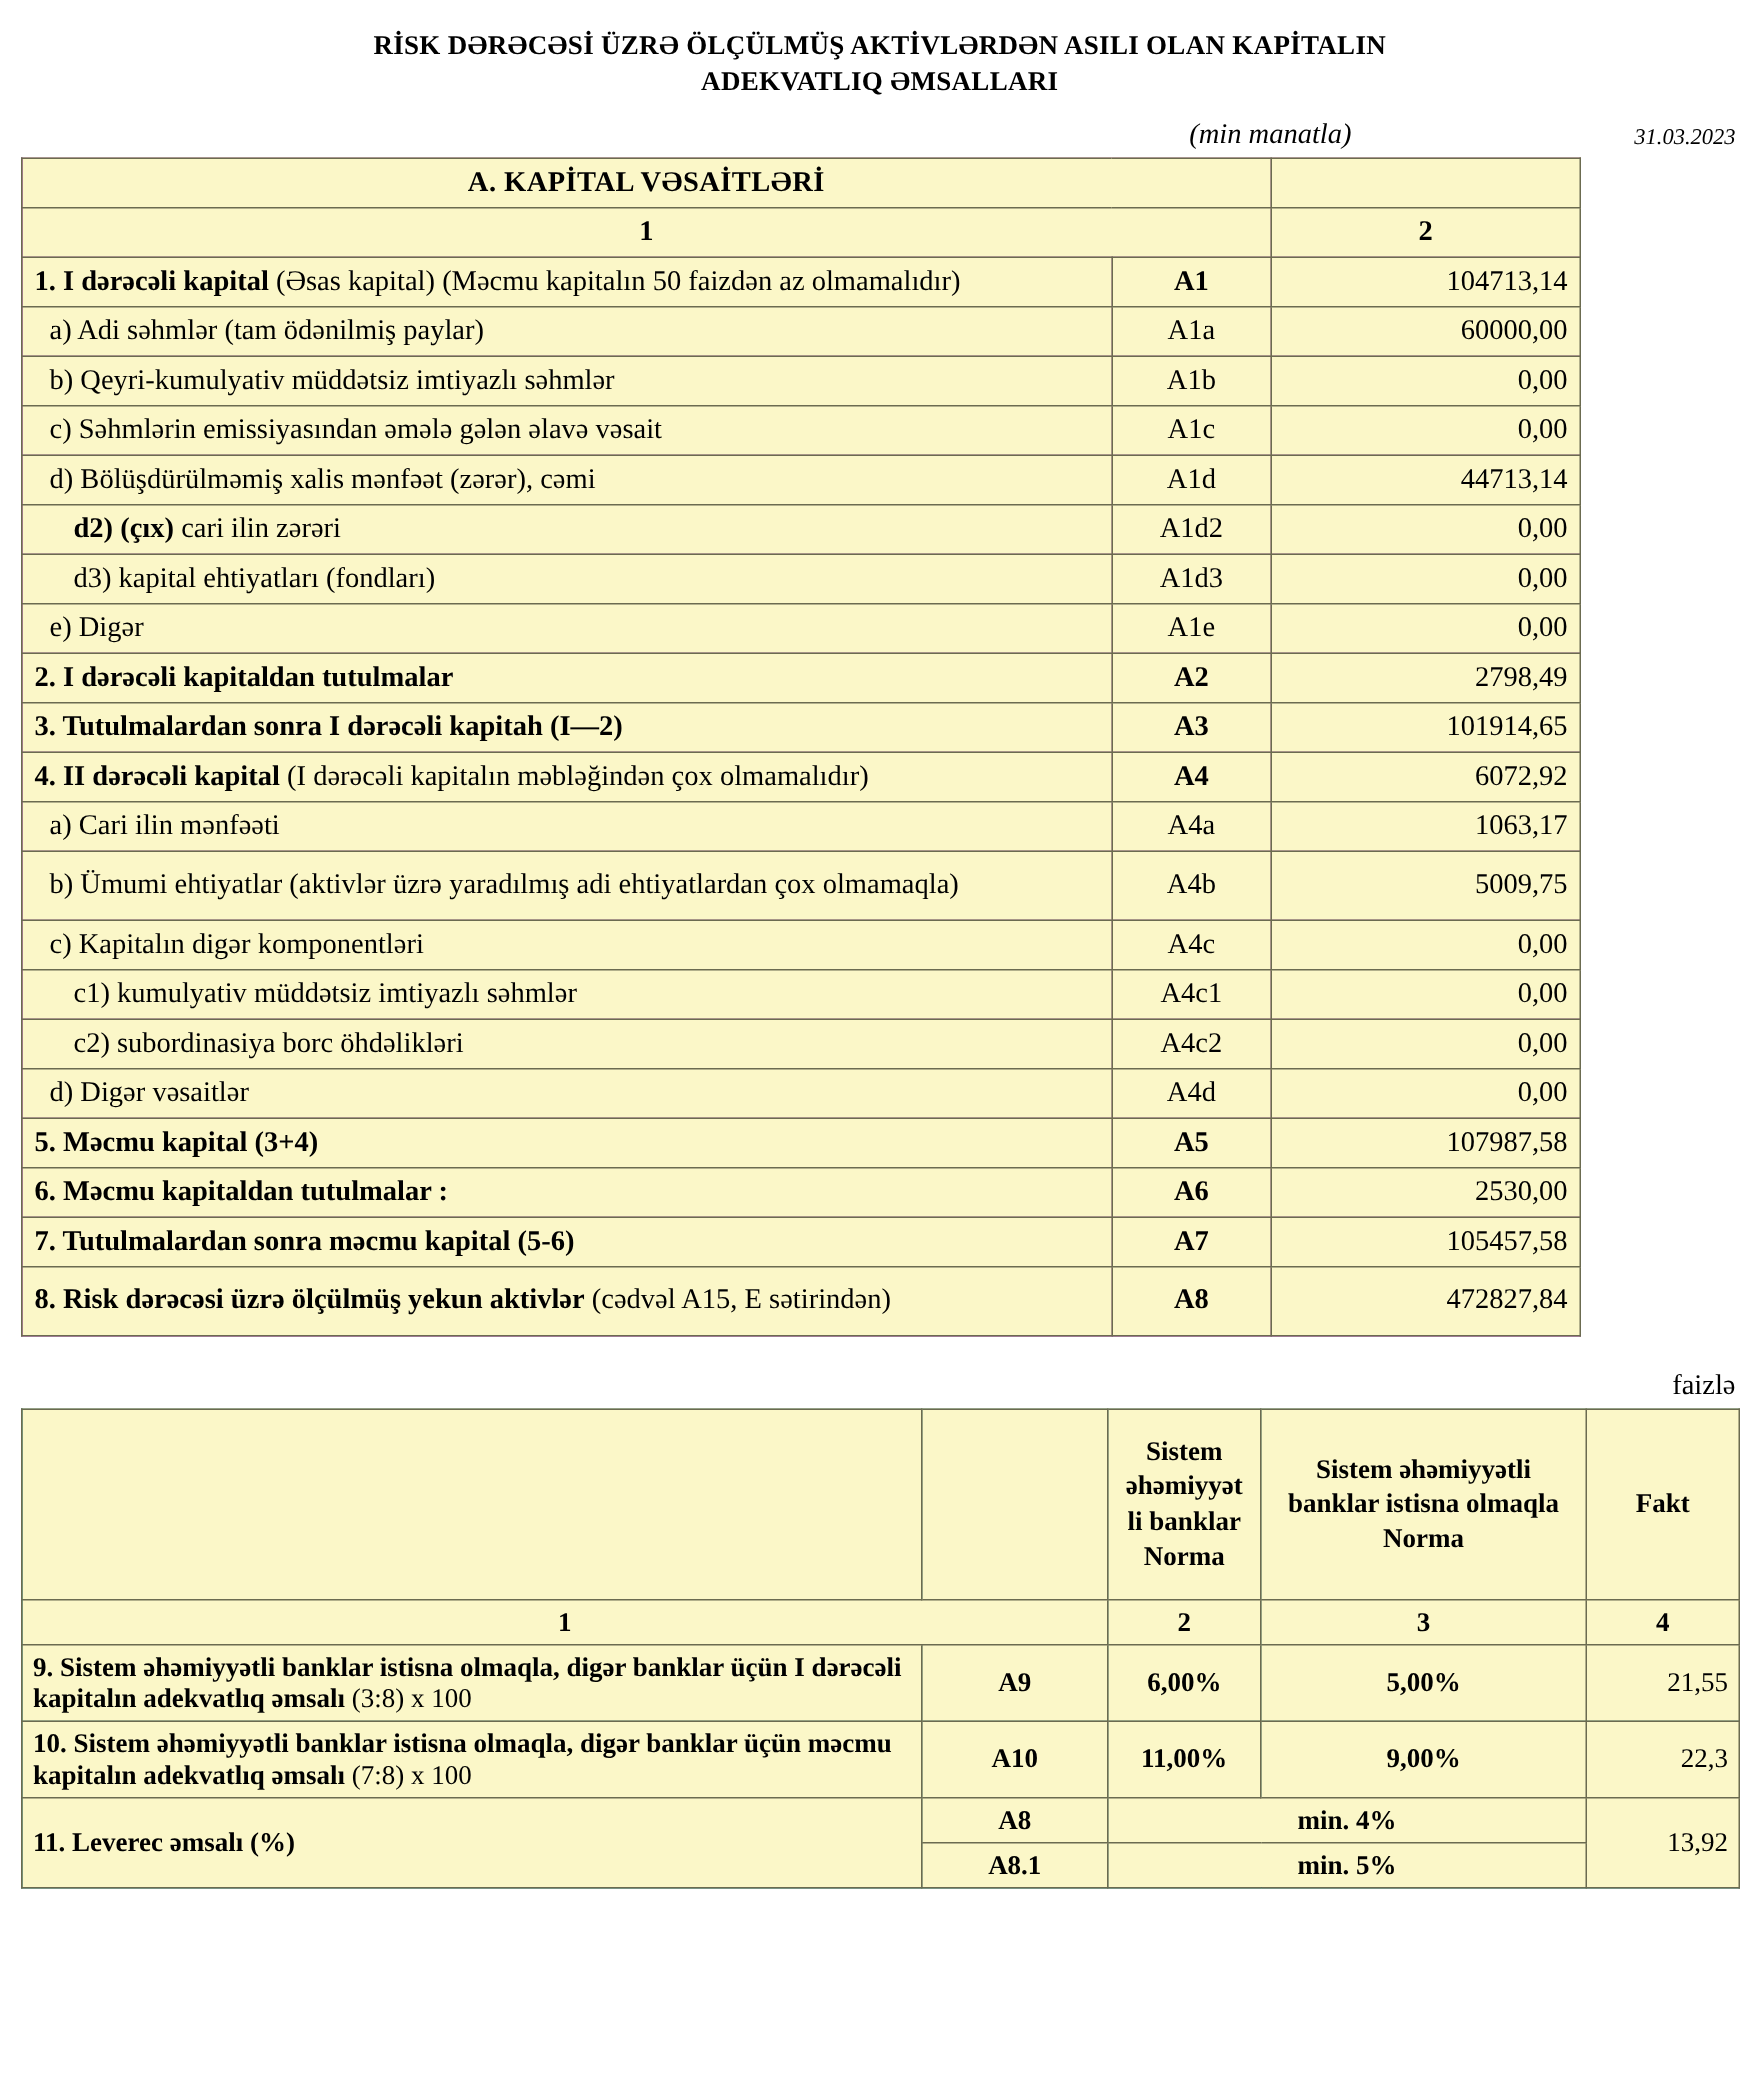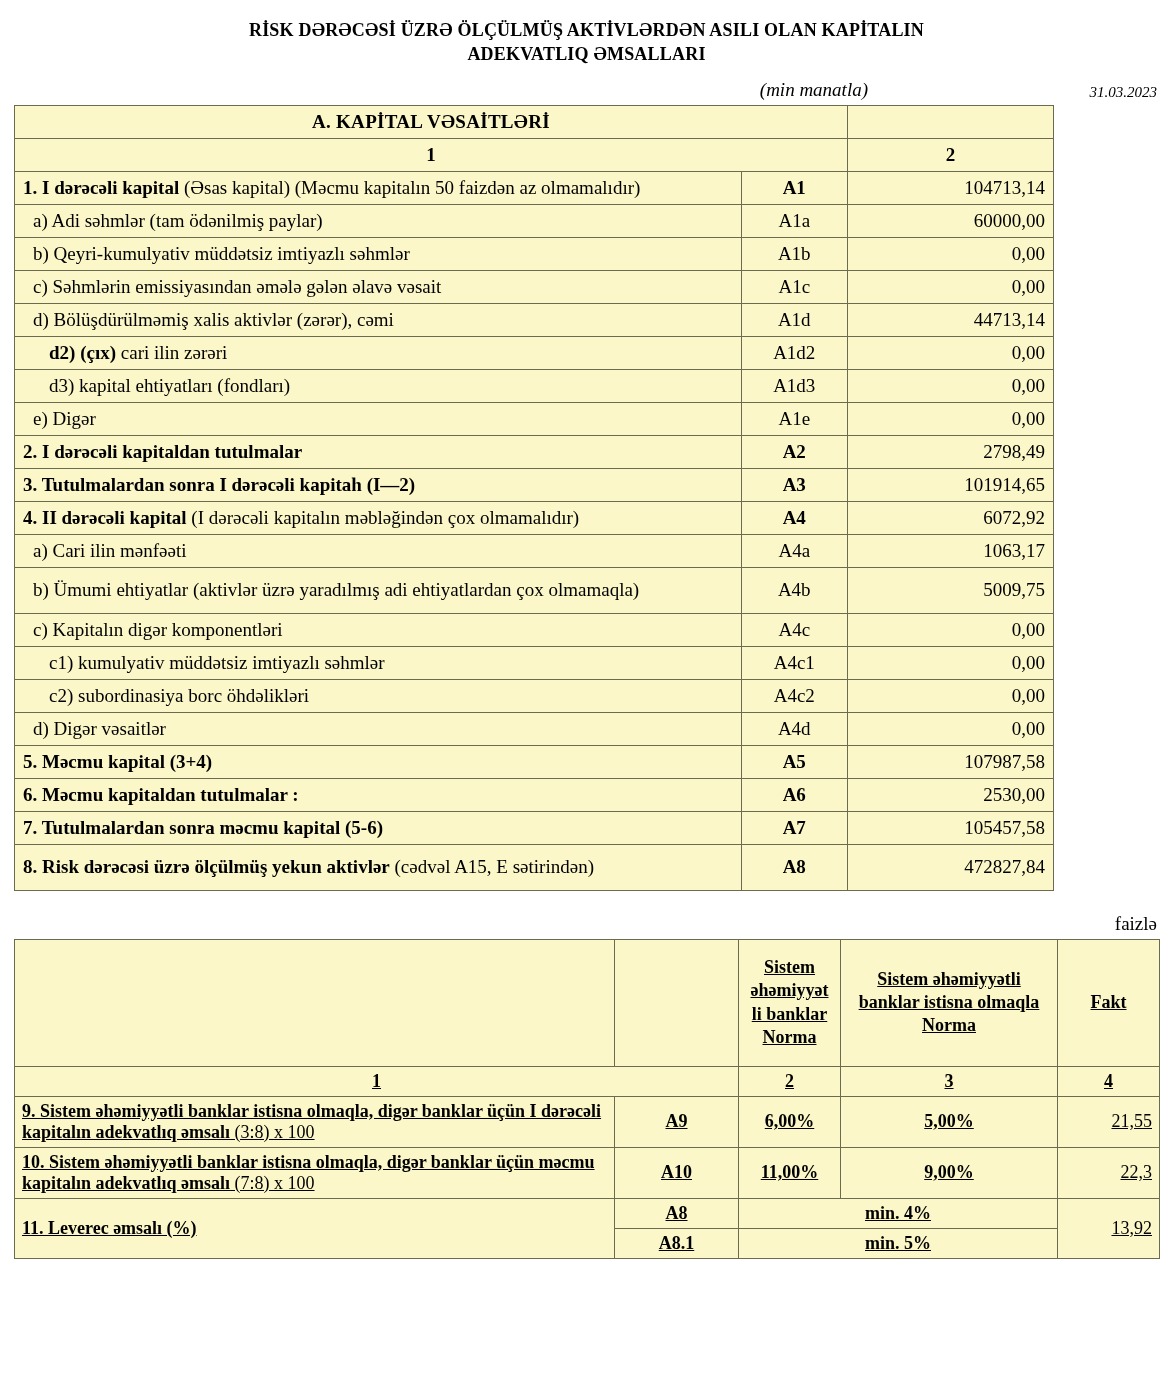--- a/index.html
+++ b/index.html
@@ -34,21 +34,21 @@
     display: flex;
     align-items: flex-end;
     justify-content: flex-end;
     padding: 12px 16px 4px 0;
     width: 1173px;
     box-sizing: border-box;
   }
   .meta-unit {
     font-style: italic;
     font-size: 19px;
-    margin-right: 99px;
+    margin-right: 66px;
   }
   .meta-date {
     font-style: italic;
     font-size: 15px;
     width: 190px;
     text-align: right;
   }
   table.main {
     border-collapse: collapse;
     width: 1040px;
@@ -88,21 +88,20 @@
     font-size: 19px;
     padding: 22px 16px 4px 0;
   }
 
   table.ratios {
     border-collapse: collapse;
     width: 1145px;
     margin: 0 auto 0 14px;
     table-layout: fixed;
     background: #0f766e;
-    text-decoration: underline;
   }
   table.ratios td, table.ratios th {
     border: 1px solid #6b6b50;
     background: #fbf7c8;
     font-size: 18px;
     padding: 4px 7px;
     vertical-align: middle;
   }
   .r-desc { width: 600px; }
   .r-code { width: 124px; text-align: center; font-weight: bold; font-size: 19px;}
@@ -172,21 +171,21 @@
         <td class="col-val">0,00</td>
       </tr>
 
       <tr>
         <td class="col-desc desc-indent1"><span>c) Səhmlərin emissiyasından əmələ gələn  əlavə vəsait</span></td>
         <td class="col-code">A1c</td>
         <td class="col-val">0,00</td>
       </tr>
 
       <tr>
-        <td class="col-desc desc-indent1"><span>d)   Bölüşdürülməmiş xalis aktivlər (zərər), cəmi</span></td>
+        <td class="col-desc desc-indent1"><span>d)   Bölüşdürülməmiş xalis mənfəət (zərər), cəmi</span></td>
         <td class="col-code">A1d</td>
         <td class="col-val">44713,14</td>
       </tr>
 
 
       <tr>
         <td class="col-desc desc-indent2"><span class="b">d2) (çıx)</span><span> cari ilin zərəri</span></td>
         <td class="col-code">A1d2</td>
         <td class="col-val">0,00</td>
       </tr>

